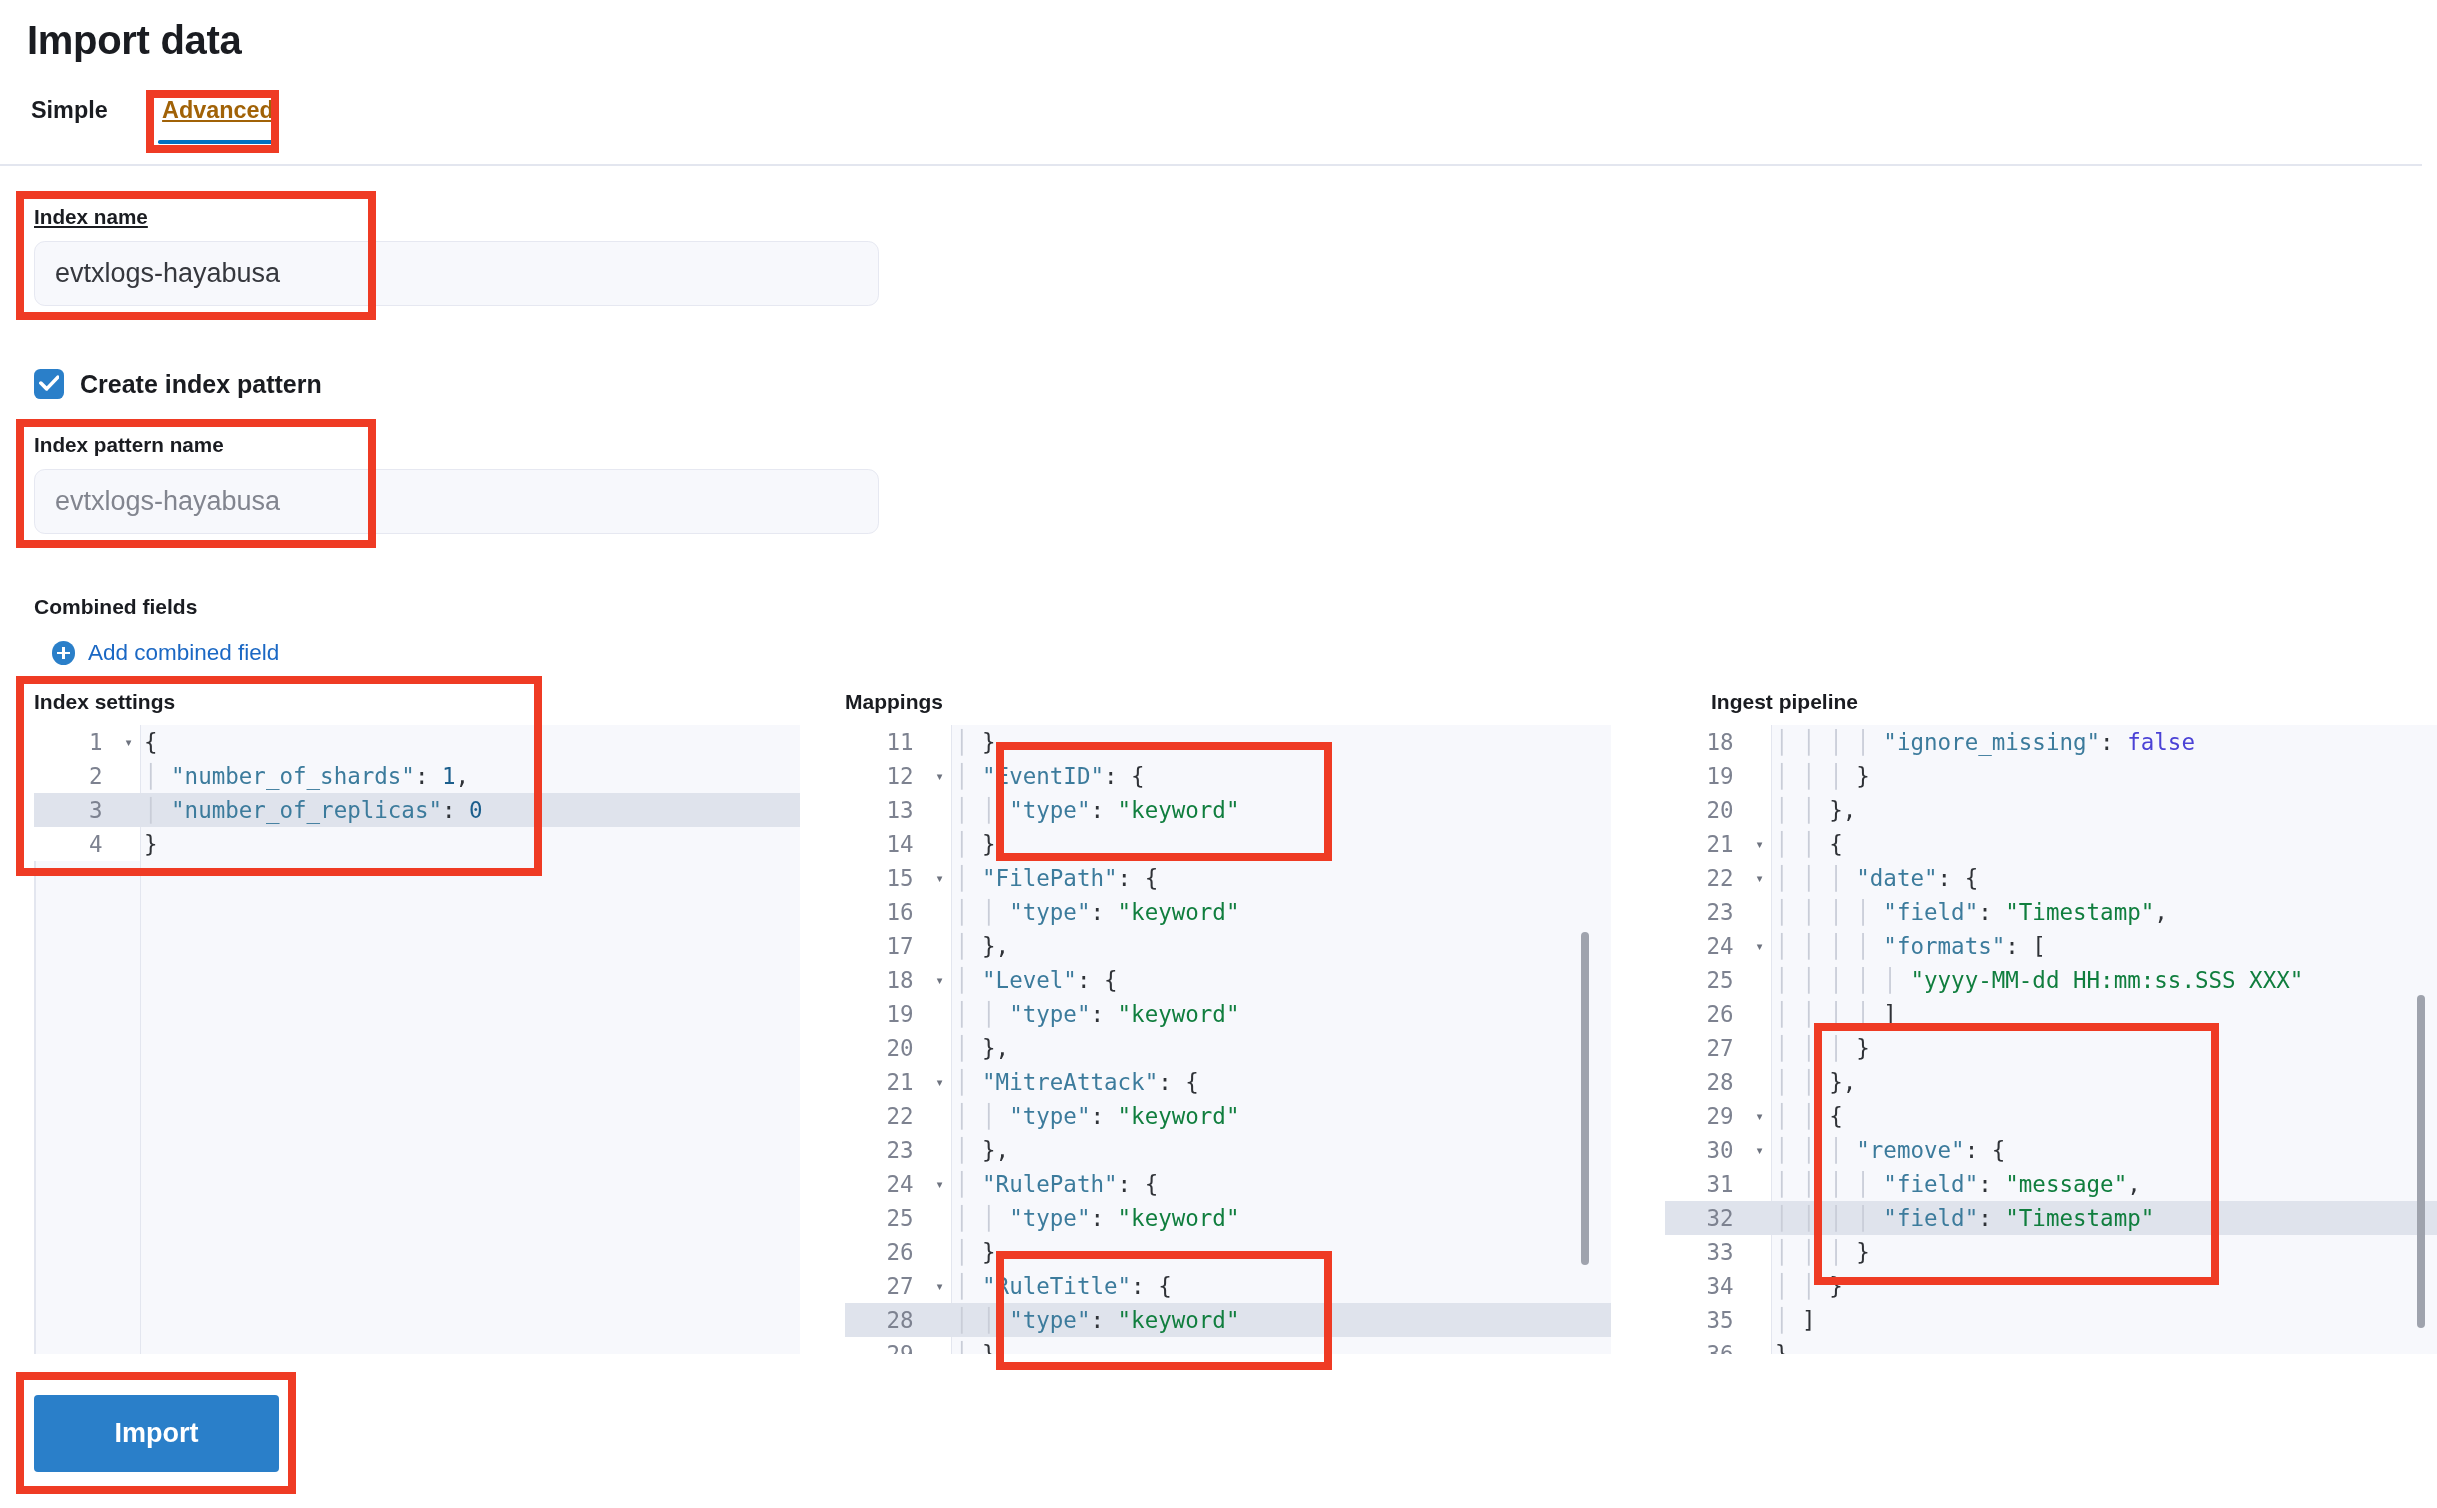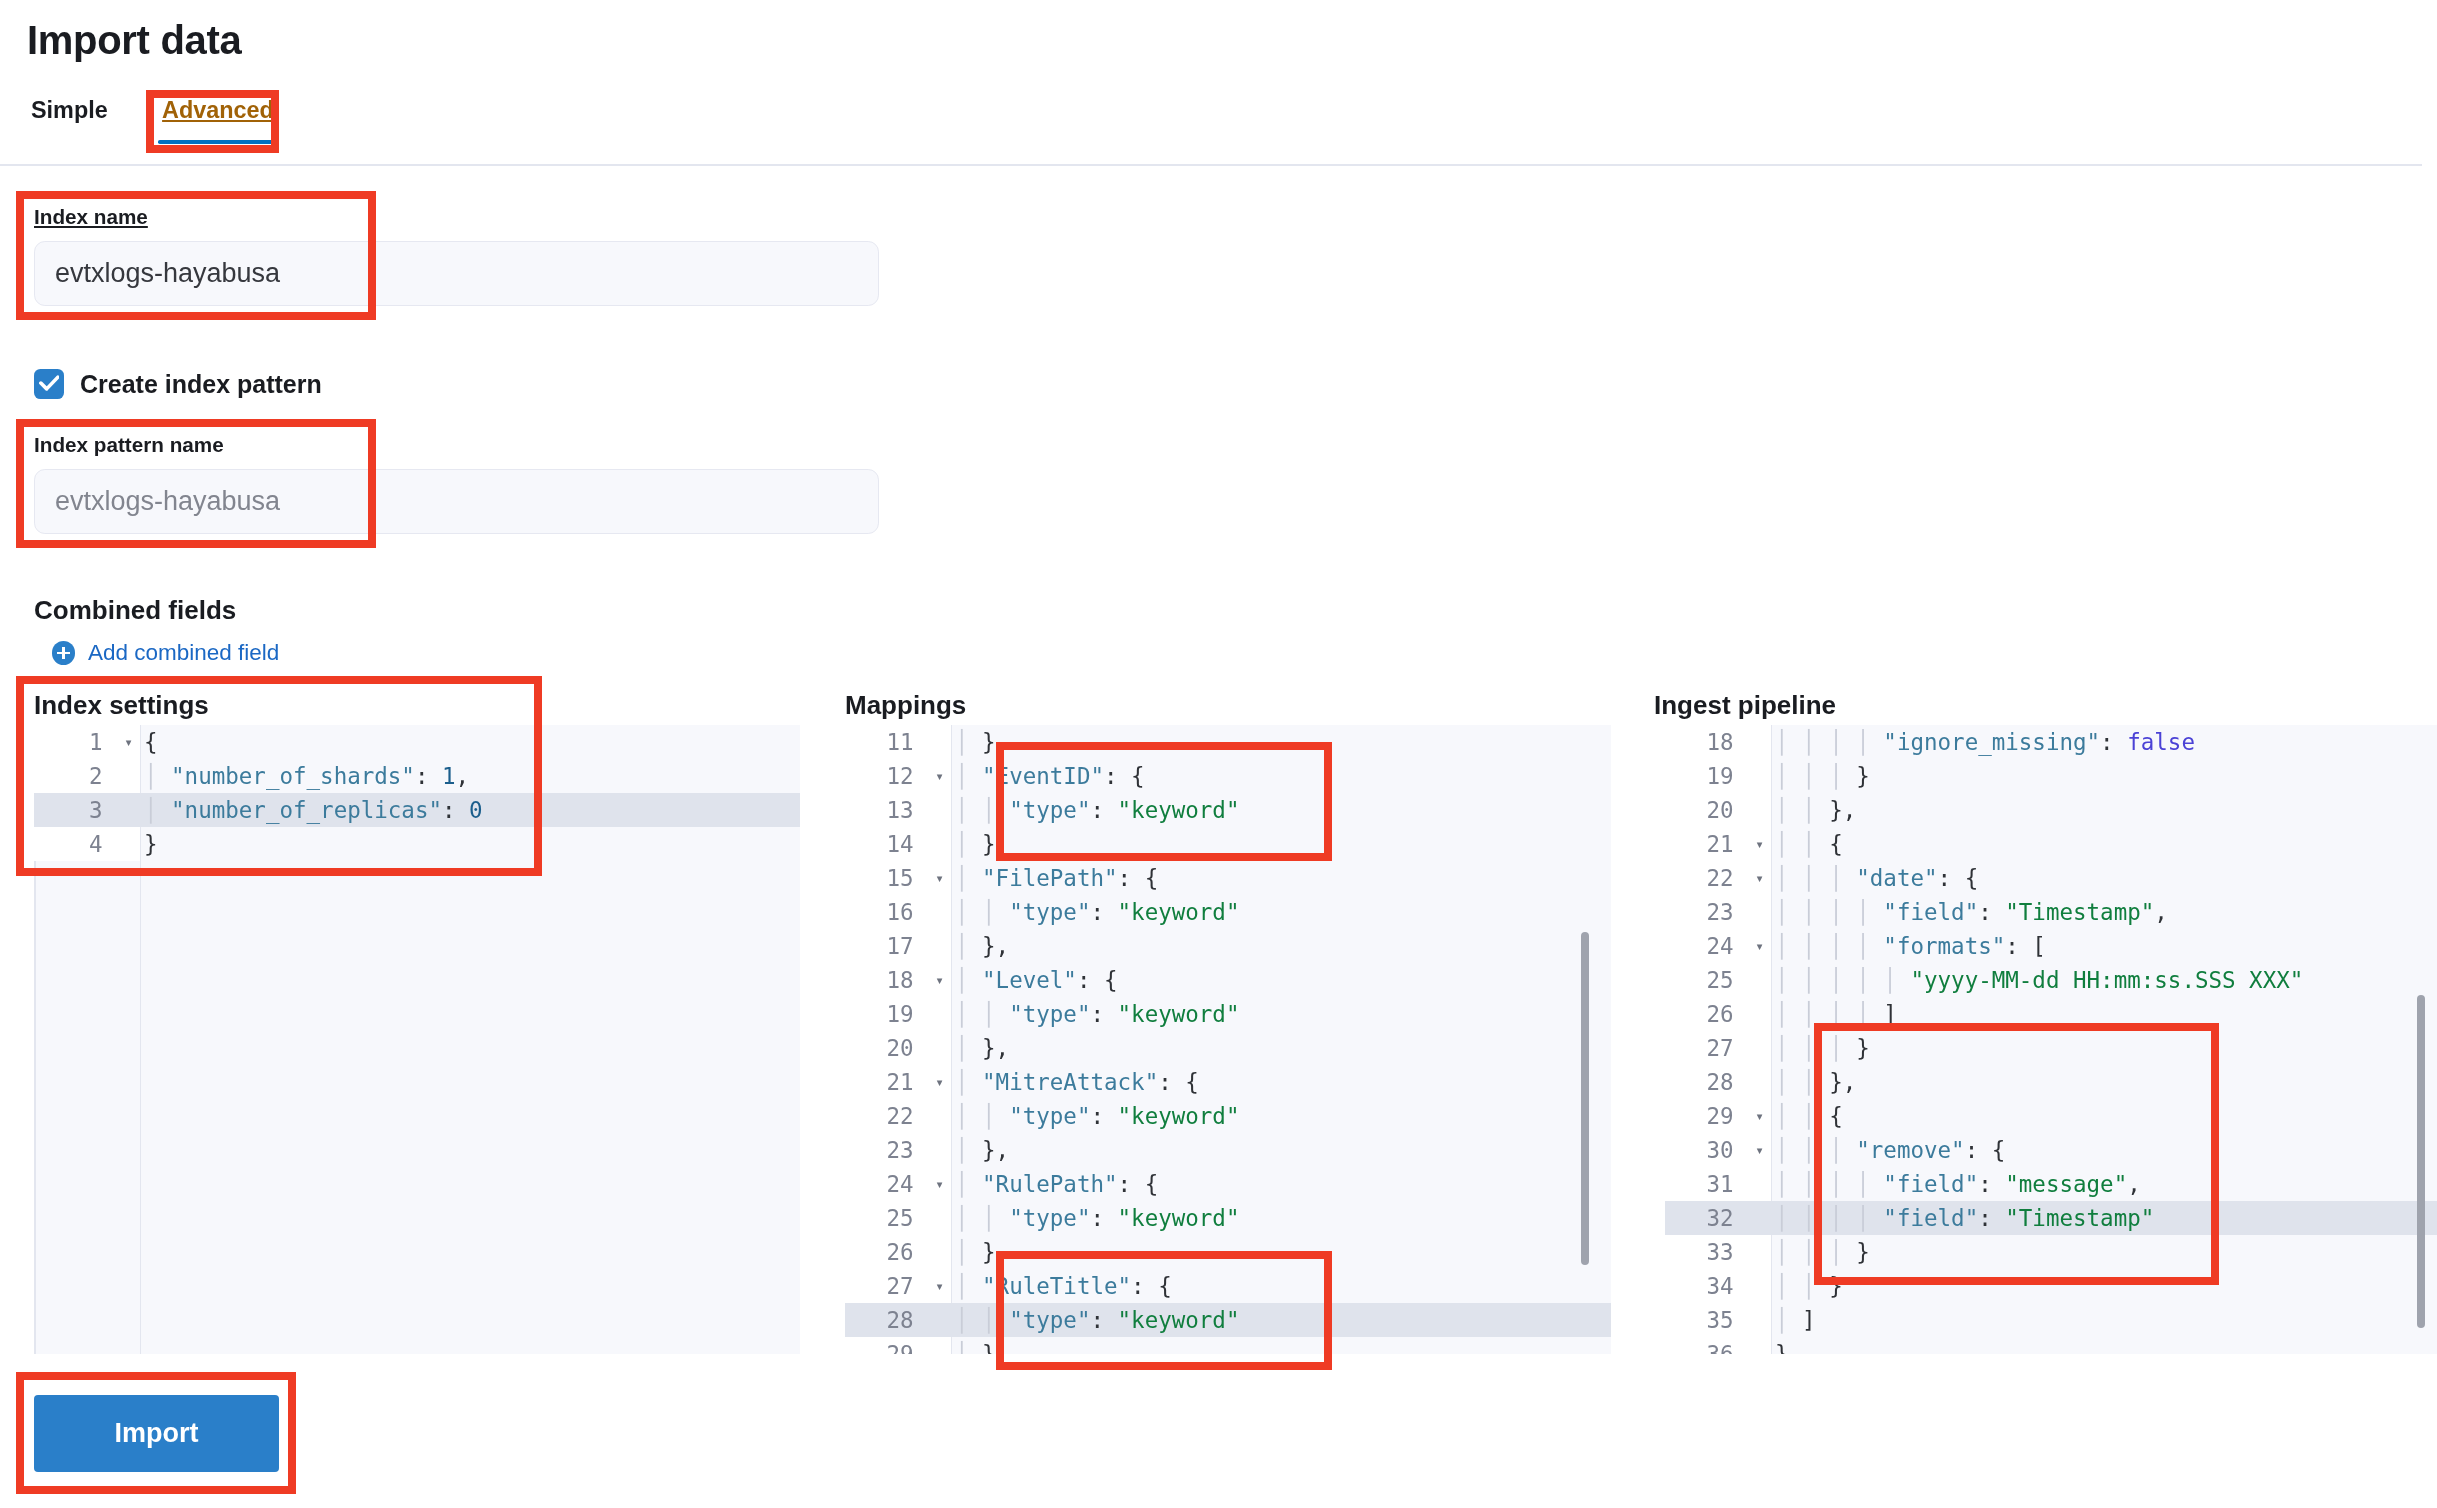--- a/index.html
+++ b/index.html
@@ -66,21 +66,21 @@
   }
   .cbox {
     width: 30px; height: 30px; border-radius: 6.3px;
     background: #2a7fc9; position: relative; flex: none;
   }
   .cbox svg { position: absolute; left: 4.5px; top: 6.3px; }
   .cbox-label { font-size: 25px; color: #1a1c21; font-weight: bold; }
 
   
   .sec-head {
-    position: absolute; font-size: 26px; font-weight: 700; color: #1a1c21;
+    position: absolute; font-size: 21px; font-weight: 700; color: #1a1c21;
   }
 
   
   .add-link {
     position: absolute; left: 52px; top: 640px;
     display: flex; align-items: center; gap: 12.6px;
     cursor: pointer;
   }
   .plus-icon {
     width: 23.4px; height: 23.4px; border-radius: 50%;
@@ -187,21 +187,21 @@
   <div class="text-field placeholder" style="left:34px; top:469px; width:845px; height:65px;">evtxlogs-hayabusa</div>
 
   <div class="sec-head" style="left:34px; top:595px;">Combined fields</div>
   <div class="add-link">
     <span class="plus-icon"></span>
     <span class="add-link-text">Add combined field</span>
   </div>
 
   <div class="sec-head" style="left:34px;   top:690px;">Index settings</div>
   <div class="sec-head" style="left:845px;  top:690px;">Mappings</div>
-  <div class="sec-head" style="left:1654px; top:690px;text-align:center;">Ingest pipeline</div>
+  <div class="sec-head" style="left:1711px; top:690px;text-align:center;">Ingest pipeline</div>
 
   <div class="editor" id="ed-index_settings" style="left:34px; top:725px; width:766px; height:629px;">
     <div class="editor-leftborder"></div>
     <div class="gutterline" style="left:106px;"></div>
     <div class="rows">
         <div class="erow">
           <span class="gutter">1</span>
           <span class="fold">▾</span>
           <span class="codecell"><span class="p">{</span></span>
         </div>

